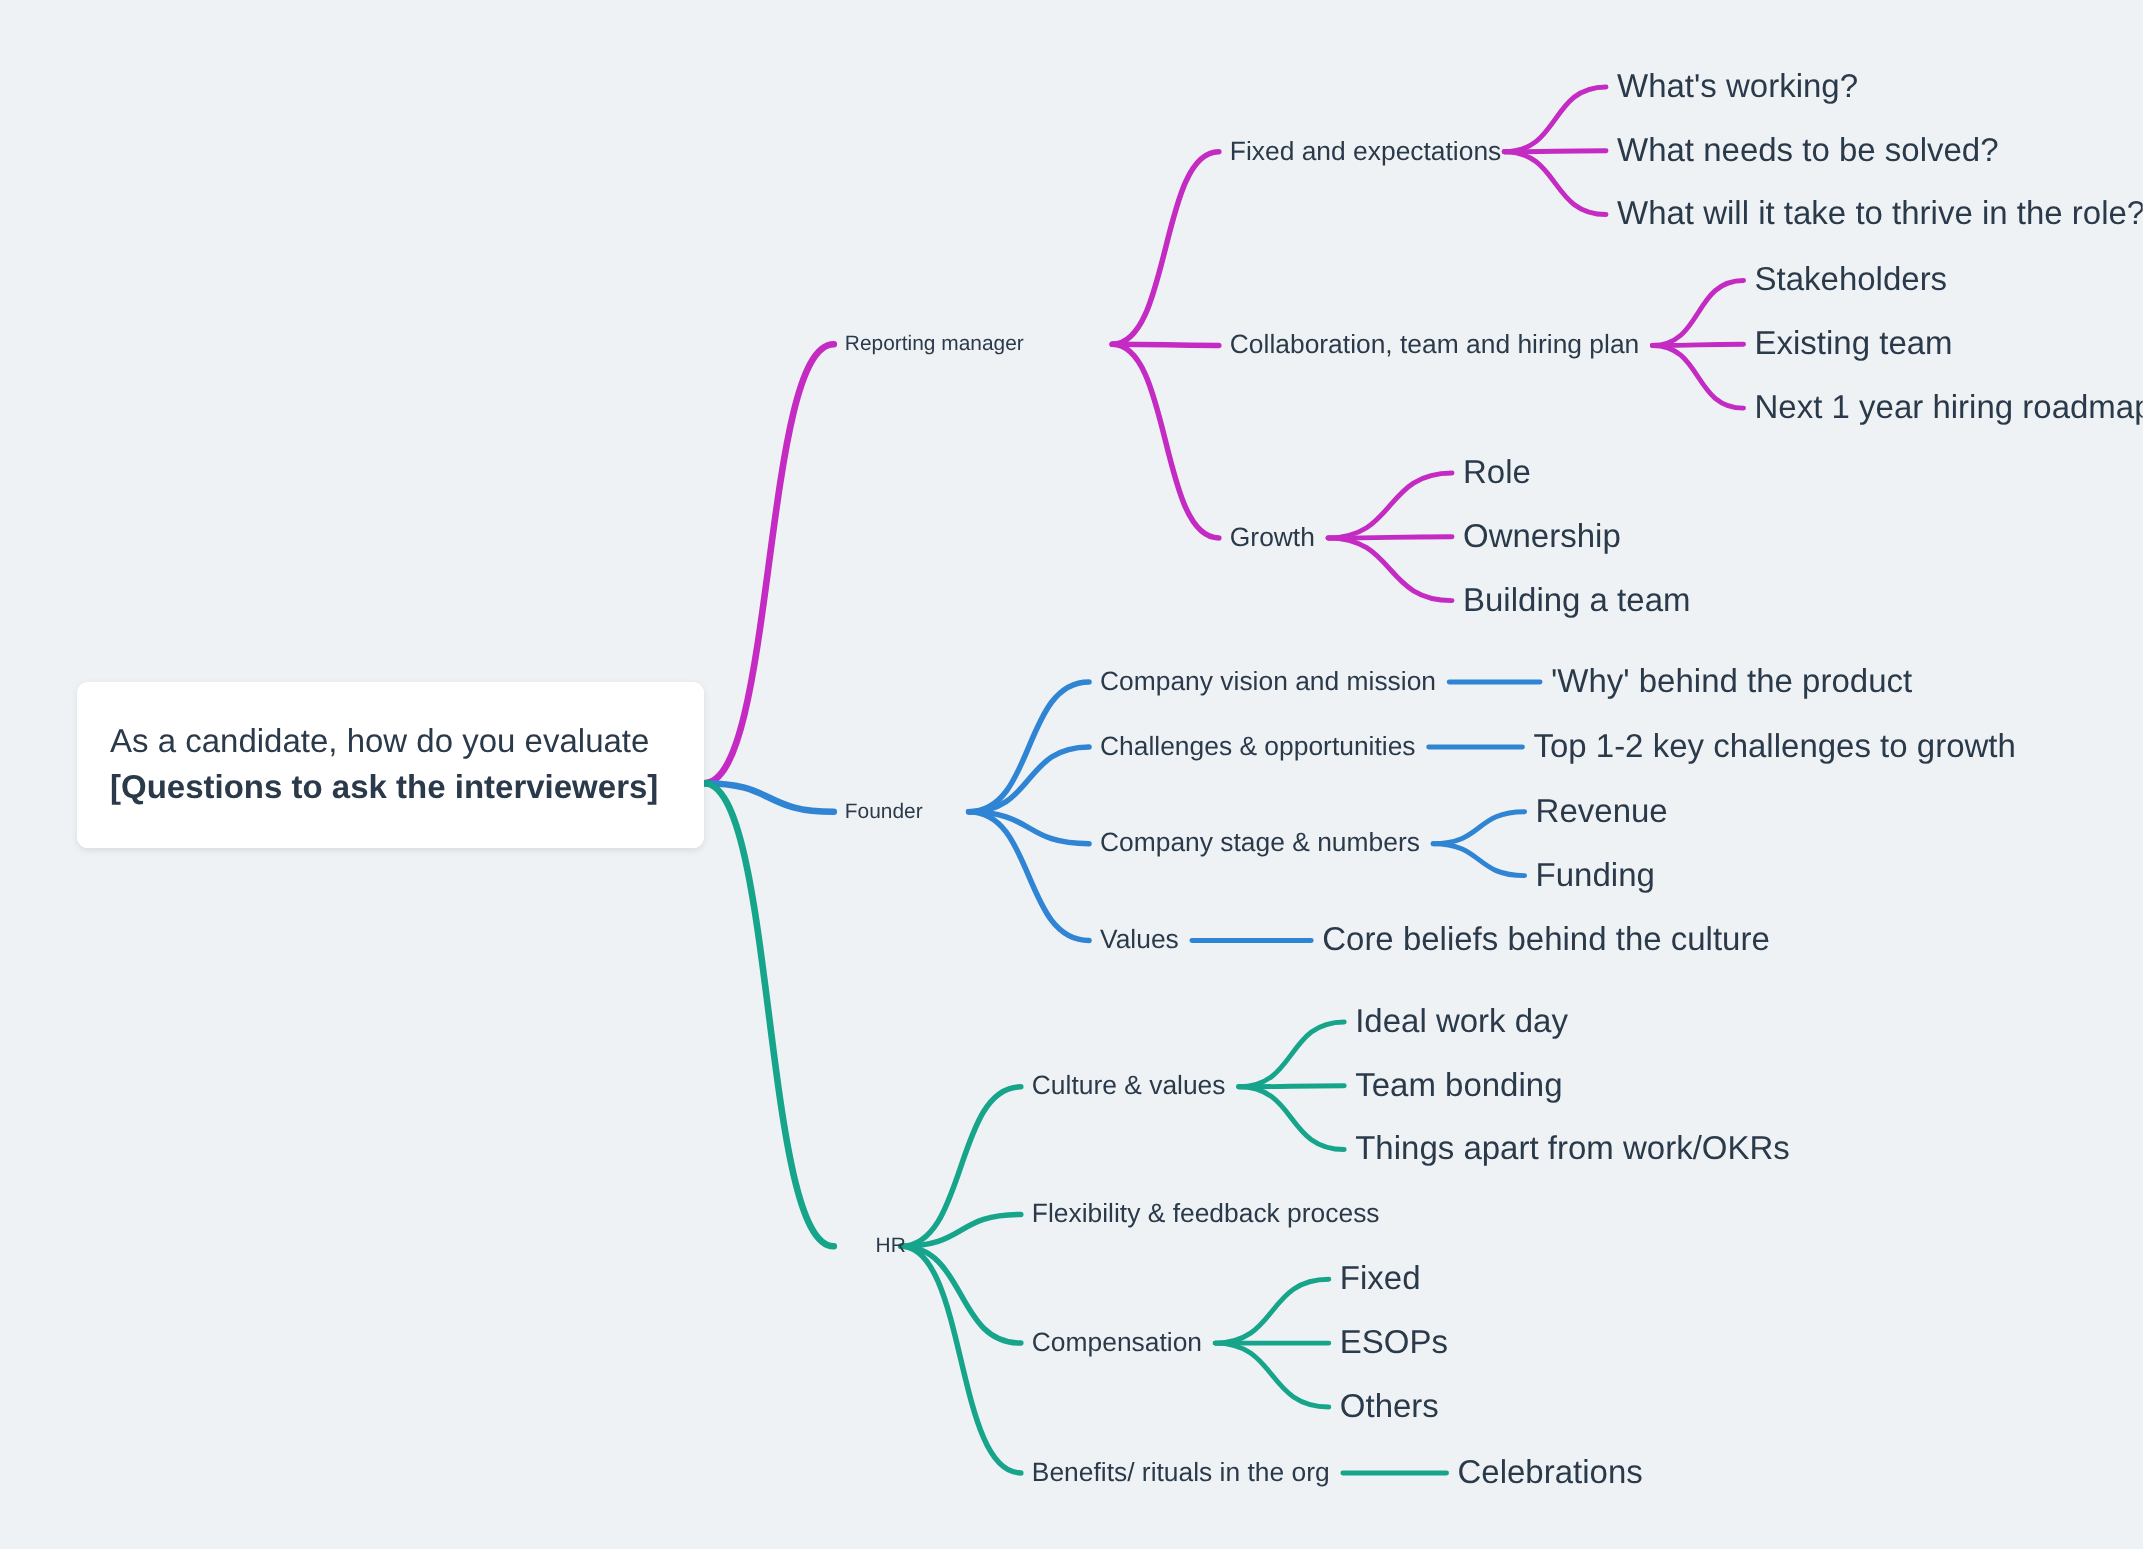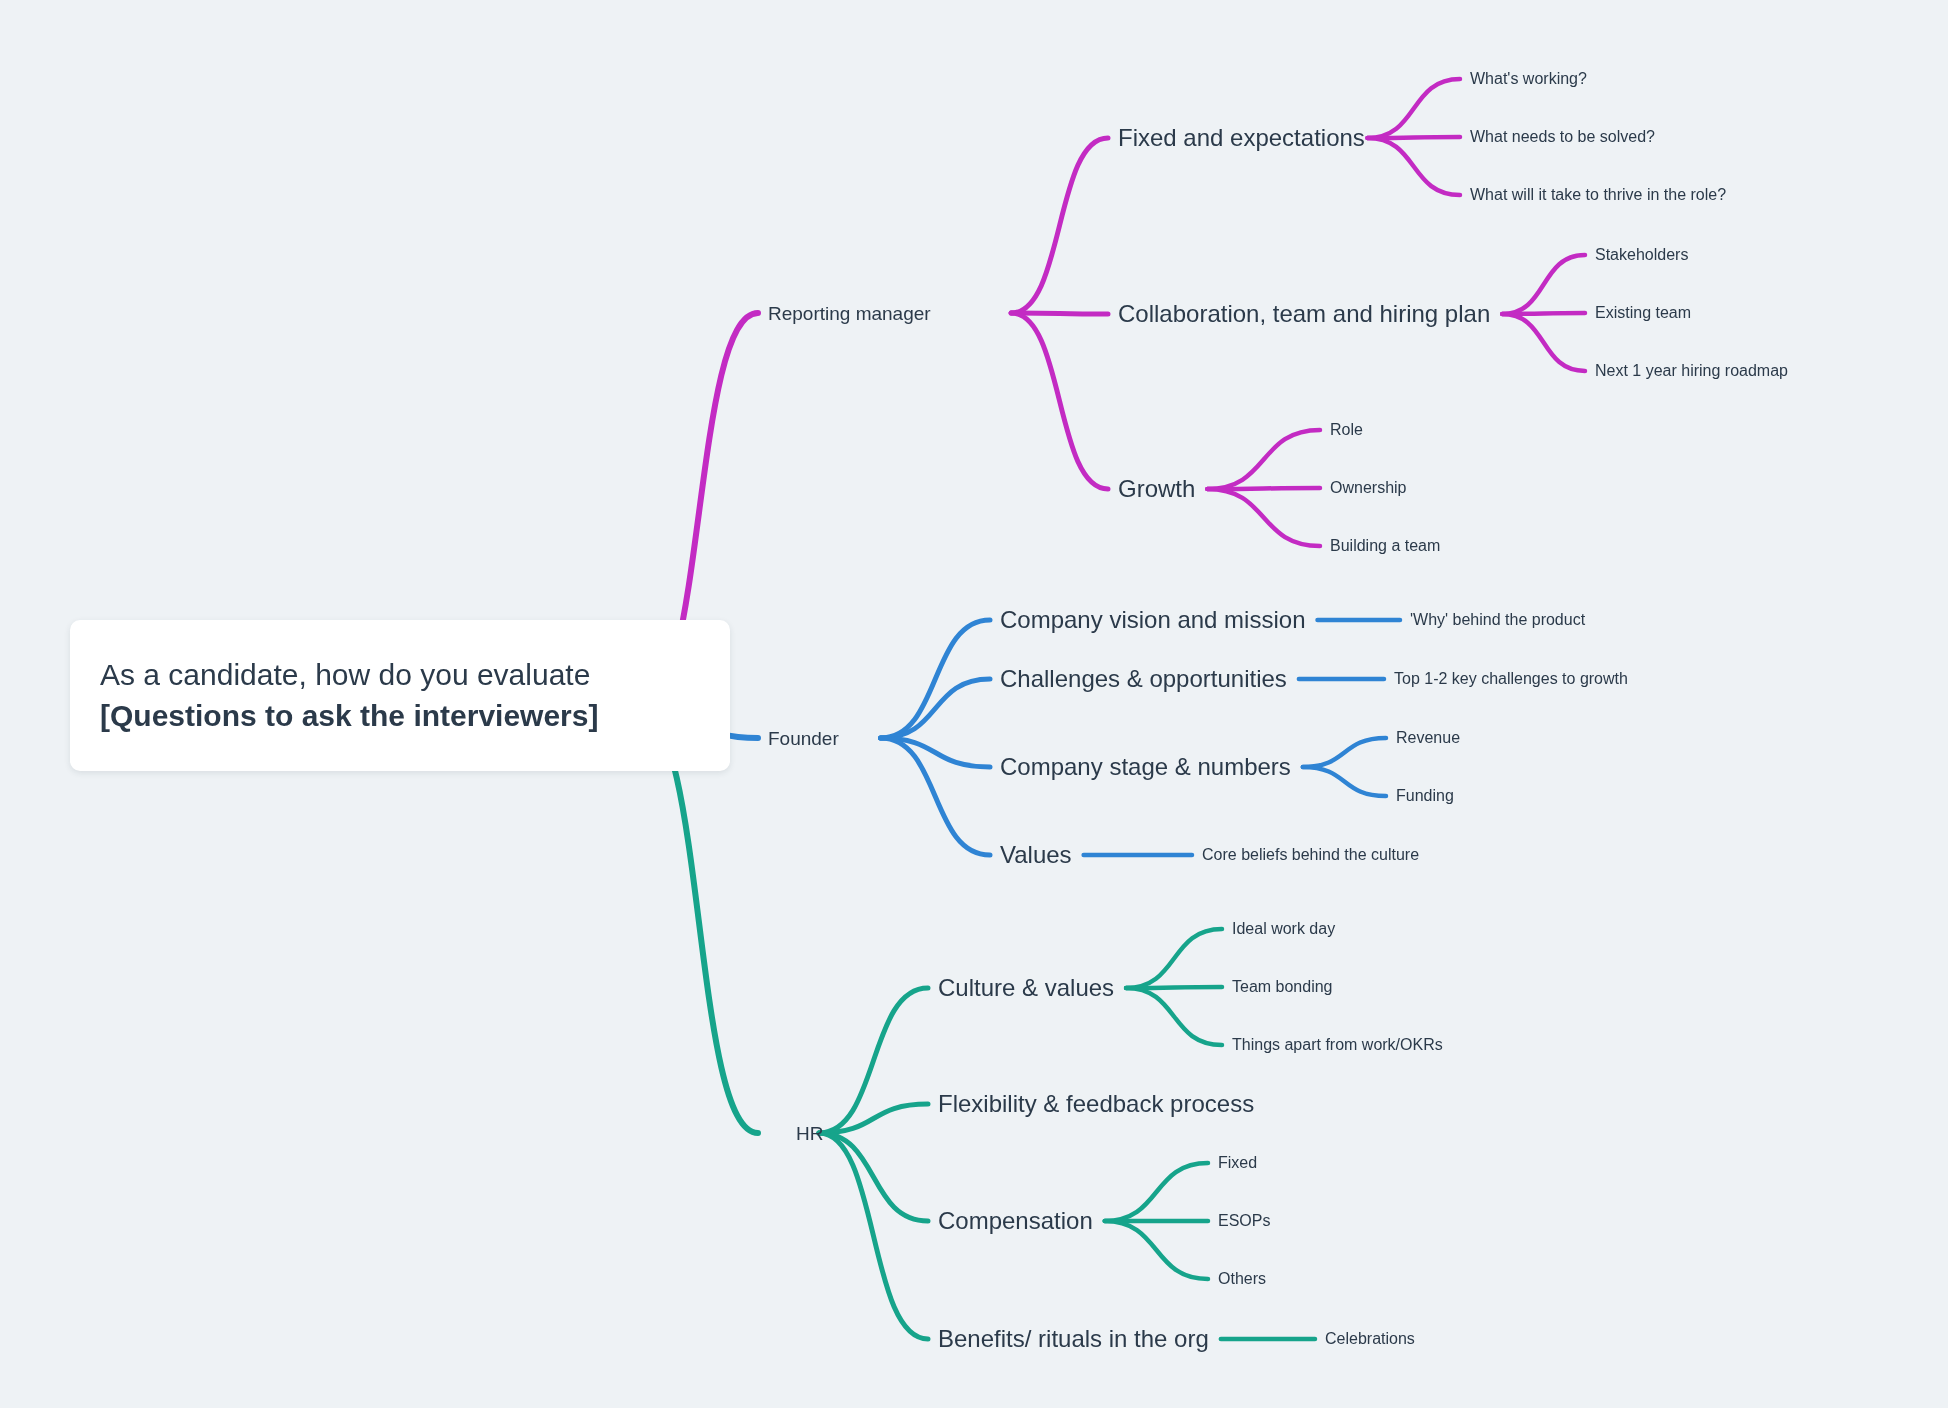--- a/index.html
+++ b/index.html
@@ -26,26 +26,26 @@
   .node-label {
     position: absolute;
     color: #2b3a4a;
     font-family: "Liberation Sans", sans-serif;
     white-space: nowrap;
     line-height: 1;
     transform: translateY(-50%);
   }
   .lvl1 { font-size: 19px; }
   .lvl2 { font-size: 24px; }
-  .lvl3 { font-size: 16px; }
+  .lvl3 { font-size: 30px; }
   .root-box {
     position: absolute;
     left: 70px;
     top: 620px;
-    width: 660px;
+    width: 570px;
     background: #ffffff;
     border-radius: 10px;
     box-shadow: 0 2px 6px rgba(30,45,60,0.10);
     padding: 34px 36px 34px 30px;
     box-sizing: border-box;
   }
   .root-line {
     color: #2b3a4a;
     font-size: 30px;
     line-height: 1.38;

